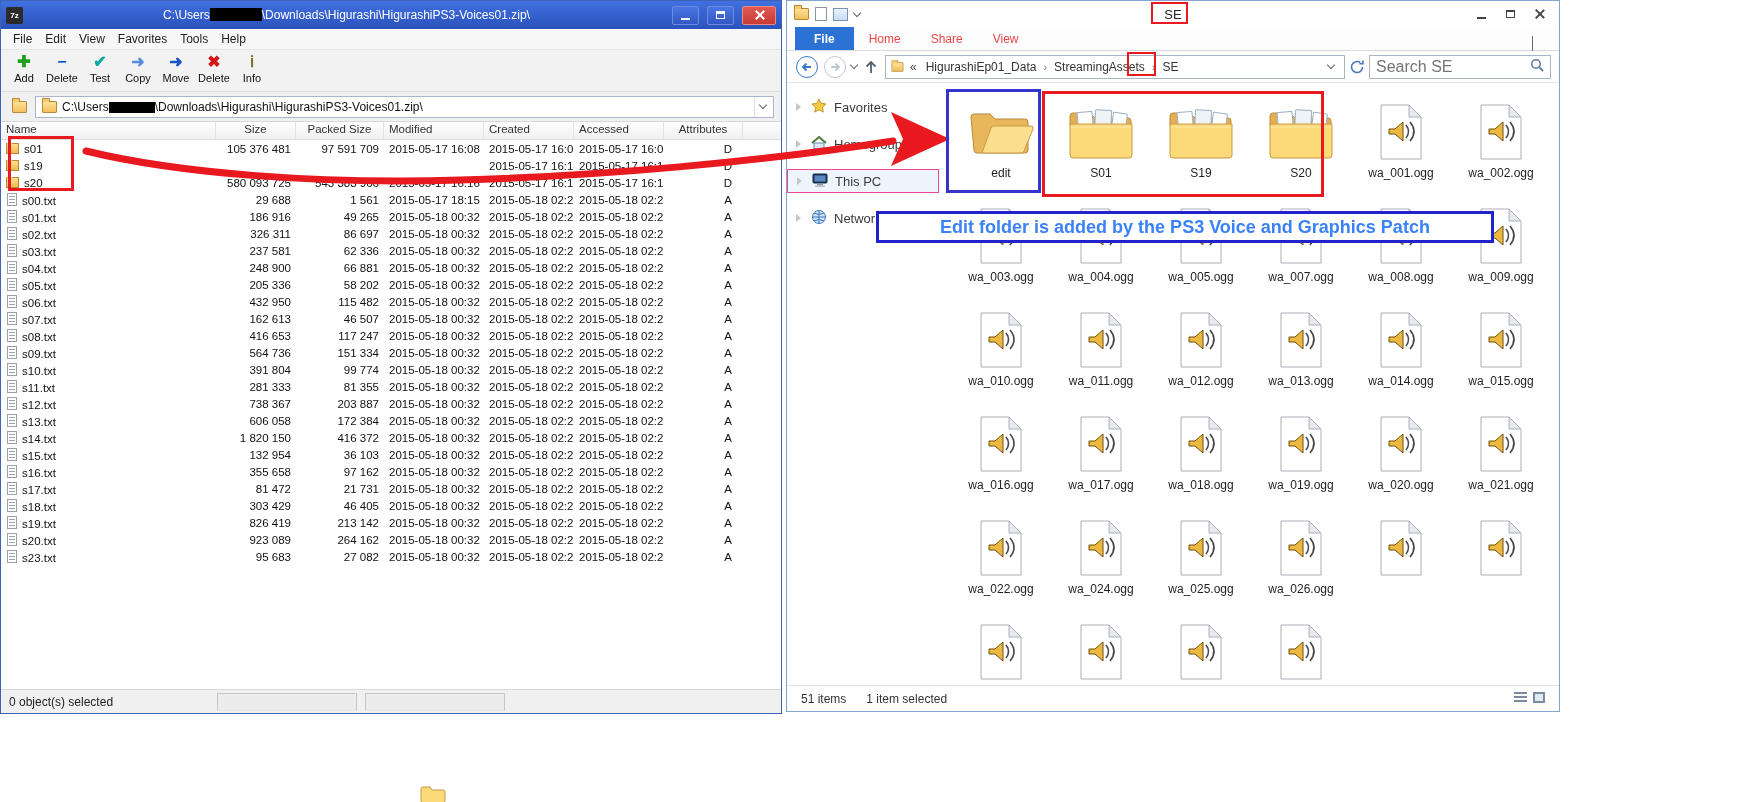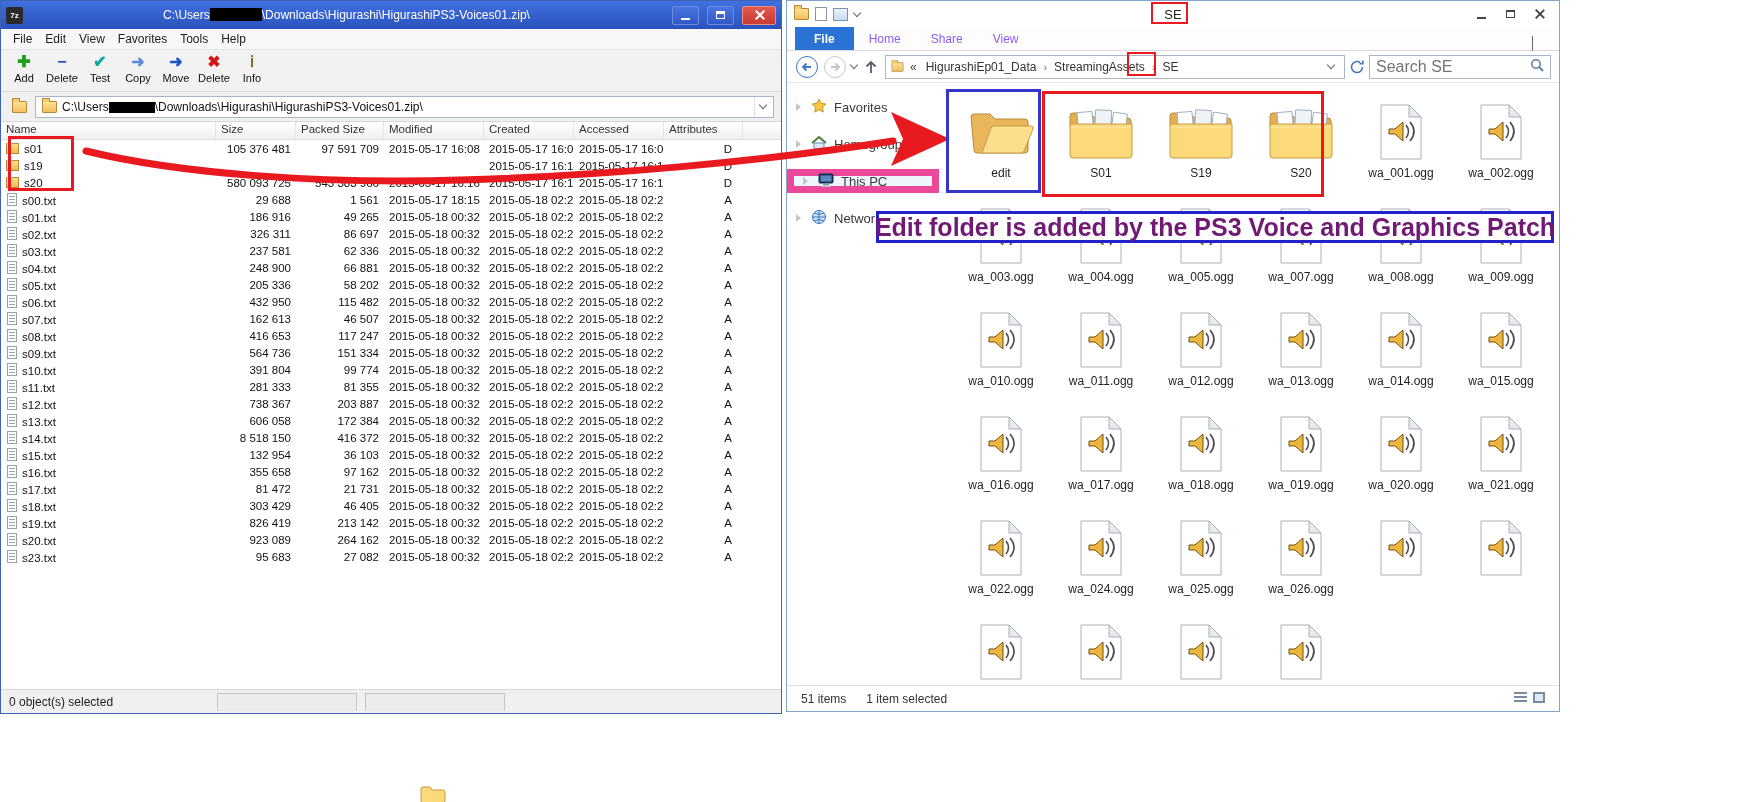--- a/index.html
+++ b/index.html
@@ -35,21 +35,21 @@
   .mini-folder::before { content:''; position:absolute; top:-4px; left:-1px; width:6px; height:3px; background:#f4cc70; border:1px solid #b8893a; border-bottom:none; border-radius:1px 1px 0 0; }
   .addr-field { flex:1; height:22px; background:#fff; border:1px solid #aab6c8; display:flex; align-items:center; gap:5px; padding:0 2px 0 6px; font-size:12px; color:#111; }
   .addr-field .txt { flex:1; white-space:nowrap; overflow:hidden; }
   .addr-drop { width:17px; height:20px; border-left:1px solid #dde3ec; display:flex; align-items:center; justify-content:center; }
   .chev { width:6px; height:6px; border-right:1.6px solid #667; border-bottom:1.6px solid #667; transform:rotate(45deg); margin-top:-3px; }
   .sz-list { flex:1; background:#fff; border-top:1px solid #d8d8d8; overflow:hidden; }
   .sz-cols { display:grid; grid-template-columns:215px 80px 88px 100px 90px 90px 79px 1fr; }
   .sz-head { height:18px; background:linear-gradient(#ffffff,#f0f0f0); border-bottom:1px solid #e0e0e0; font-size:11.5px; color:#333; align-items:center; }
   .sz-head span { padding:1px 5px; border-right:1px solid #e4e4e4; white-space:nowrap; height:100%; }
   .sz-head span.filler { border-right:none; }
-  .sz-head .num, .sz-head .attr { text-align:left; }
+  .sz-head .num, .sz-head .attr { text-align:center; }
   .sz-row { height:17px; font-size:11.5px; color:#111; align-items:center; }
   .sz-row .c { padding:0 5px; white-space:nowrap; overflow:hidden; }
   .sz-row .num { text-align:right; }
   .sz-row .attr { text-align:right; padding-right:11px; }
   .ic { display:inline-block; width:13px; height:11px; margin-right:5px; vertical-align:-1px; position:relative; }
   .ic-folder { background:linear-gradient(#fde189,#efba50); border:1px solid #b8893a; }
   .ic-folder::before { content:''; position:absolute; top:-3px; left:-1px; width:5px; height:2px; background:#f6cd71; border:1px solid #b8893a; border-bottom:none; }
   .ic-txt { width:10px; height:13px; background:#fff; border:1px solid #98a0ac; margin-left:1px; }
   .ic-txt::before { content:''; position:absolute; left:1px; right:1px; top:2px; height:8px;
     background:repeating-linear-gradient(to bottom,#9aa6b4 0 1px,transparent 1px 3px); }
@@ -64,52 +64,52 @@
   .qat { display:flex; align-items:center; gap:6px; }
   .qat-ic { width:15px; height:13px; border:1px solid #7a92b4; background:linear-gradient(#eaf2fc,#c8dcf4); display:inline-block; }
   .qat-ic.doc { width:12px; height:14px; background:#fff; border-color:#8a94a4; }
   .ctrl { width:26px; height:19px; display:flex; align-items:center; justify-content:center; margin-left:3px; }
   .dg-min { width:9px; height:2px; background:#444; margin-top:7px; }
   .dg-max { width:9px; height:8px; border:1px solid #444; border-top-width:2px; }
   .dg-x { position:relative; width:10px; height:10px; }
   .dg-x::before,.dg-x::after { content:''; position:absolute; left:4.5px; top:-1px; width:1.6px; height:12px; background:#444; }
   .dg-x::before{transform:rotate(45deg);} .dg-x::after{transform:rotate(-45deg);}
   .ex-tabs { height:24px; display:flex; align-items:stretch; background:#fdfdfd; border-bottom:1px solid #d8dade; padding-left:8px; font-size:12px; position:relative; flex:0 0 auto; }
-  .tab { padding:0 15px; display:flex; align-items:center; color:#8b5cf6; }
+  .tab { padding:0 15px; display:flex; align-items:center; color:#ef4444; }
   .tab.file { background:#2a72d4; color:#fff; padding:0 19px; font-weight:bold; }
   .ribbon-chev { position:absolute; right:26px; top:9px; }
   .ex-nav { height:32px; display:flex; align-items:center; gap:4px; padding:0 8px; border-bottom:1px solid #e6e6e6; background:#fff; flex:0 0 auto; }
   .navbtn { display:flex; align-items:center; justify-content:center; }
   .crumb { flex:1; height:24px; border:1px solid #a9b4c4; background:#fff; display:flex; align-items:center; font-size:12px; color:#333; padding:0 4px; gap:2px; }
   .crumb .seg { padding:0 4px; white-space:nowrap; }
   .crumb .sep { color:#777; padding:0 1px; font-size:11px; }
   .crumb .ovf { padding:0 3px; color:#444; }
   .crumb-drop { margin-left:auto; width:18px; display:flex; justify-content:center; }
   .search { width:182px; height:24px; border:1px solid #a9b4c4; display:flex; align-items:center; padding:0 6px; background:#fff; }
   .search input { border:none; outline:none; flex:1; font-size:16px; font-family:inherit; color:#333; background:transparent; min-width:0; }
   .ex-body { flex:1; display:flex; overflow:hidden; background:#fff; }
   .ex-side { width:164px; padding-top:12px; font-size:13px; color:#3a3a3a; flex:0 0 auto; }
   .side-item { height:24px; display:flex; align-items:center; gap:7px; padding-left:24px; margin-bottom:13px; position:relative; }
   .side-item .exp { position:absolute; left:9px; width:0; height:0; border-left:5px solid #c2c6cb; border-top:4px solid transparent; border-bottom:4px solid transparent; }
-  .side-item.hl { border:7px solid #ec4899; background:#eef5fd; margin-right:12px; }
+  .side-item.hl { border:1px solid #ec4899; background:#eef5fd; margin-right:12px; }
   .ex-main { flex:1; position:relative; padding-top:8px; overflow:hidden; }
   .grid { display:flex; flex-wrap:wrap; width:610px; }
   .cell { width:100px; height:104px; display:flex; flex-direction:column; align-items:center; flex:0 0 auto; }
   .cell .icon { height:72px; display:flex; align-items:flex-end; justify-content:center; padding-bottom:2px; }
   .cell .clabel { margin-top:3px; font-size:12px; color:#1e1e1e; white-space:nowrap; }
   .ex-status { height:26px; border-top:1px solid #e2e2e2; display:flex; align-items:center; font-size:12px; color:#333; padding:0 14px; gap:20px; flex:0 0 auto; background:#fff; }
   .view-group { margin-left:auto; display:flex; gap:6px; align-items:center; }
   .vi-lines { width:13px; height:11px; background:repeating-linear-gradient(to bottom,#7a8aa0 0 2px,transparent 2px 4px); display:inline-block; }
   .vi-thumb { width:12px; height:11px; border:2px solid #7a8aa0; display:inline-block; background:#dfe9f4; }
 
   
   .ann { position:absolute; z-index:60; pointer-events:none; }
   .ann.red { border:3px solid #e8191f; }
   .ann.blue { border:3px solid #3535cc; }
-  #banner { position:absolute; left:876px; top:211px; width:678px; height:32px; z-index:70; border:3px solid #2222cc; background:rgba(255,255,255,.96); color:#701a75; font-weight:bold; font-size:25px; display:flex; align-items:center; justify-content:center; pointer-events:none; white-space:nowrap; }
+  #banner { position:absolute; left:876px; top:211px; width:618px; height:32px; z-index:70; border:3px solid #2222cc; background:rgba(255,255,255,.96); color:#3b82f6; font-weight:bold; font-size:18px; display:flex; align-items:center; justify-content:center; pointer-events:none; white-space:nowrap; }
   #overlay { position:absolute; left:0; top:0; z-index:55; pointer-events:none; }
   #taskicon { position:absolute; left:420px; top:785px; }
 </style>
 </head>
 <body>
 
 <div id="sz">
   <div class="sz-title">
     <span class="sz-ico">7z</span>
     <span class="ttl"><span>C:\Users</span><span class="redact"></span><span>\Downloads\Higurashi\HigurashiPS3-Voices01.zip\</span></span>
@@ -333,21 +333,21 @@
           <span class="c"><span class="ic ic-txt"></span><span>s13.txt</span></span>
           <span class="c num">606 058</span>
           <span class="c num">172 384</span>
           <span class="c">2015-05-18 00:32</span>
           <span class="c">2015-05-18 02:26</span>
           <span class="c">2015-05-18 02:26</span>
           <span class="c attr">A</span>
         </div>
         <div class="sz-row sz-cols">
           <span class="c"><span class="ic ic-txt"></span><span>s14.txt</span></span>
-          <span class="c num">8 518 150</span>
+          <span class="c num">1 820 150</span>
           <span class="c num">416 372</span>
           <span class="c">2015-05-18 00:32</span>
           <span class="c">2015-05-18 02:26</span>
           <span class="c">2015-05-18 02:26</span>
           <span class="c attr">A</span>
         </div>
         <div class="sz-row sz-cols">
           <span class="c"><span class="ic ic-txt"></span><span>s15.txt</span></span>
           <span class="c num">132 954</span>
           <span class="c num">36 103</span>

